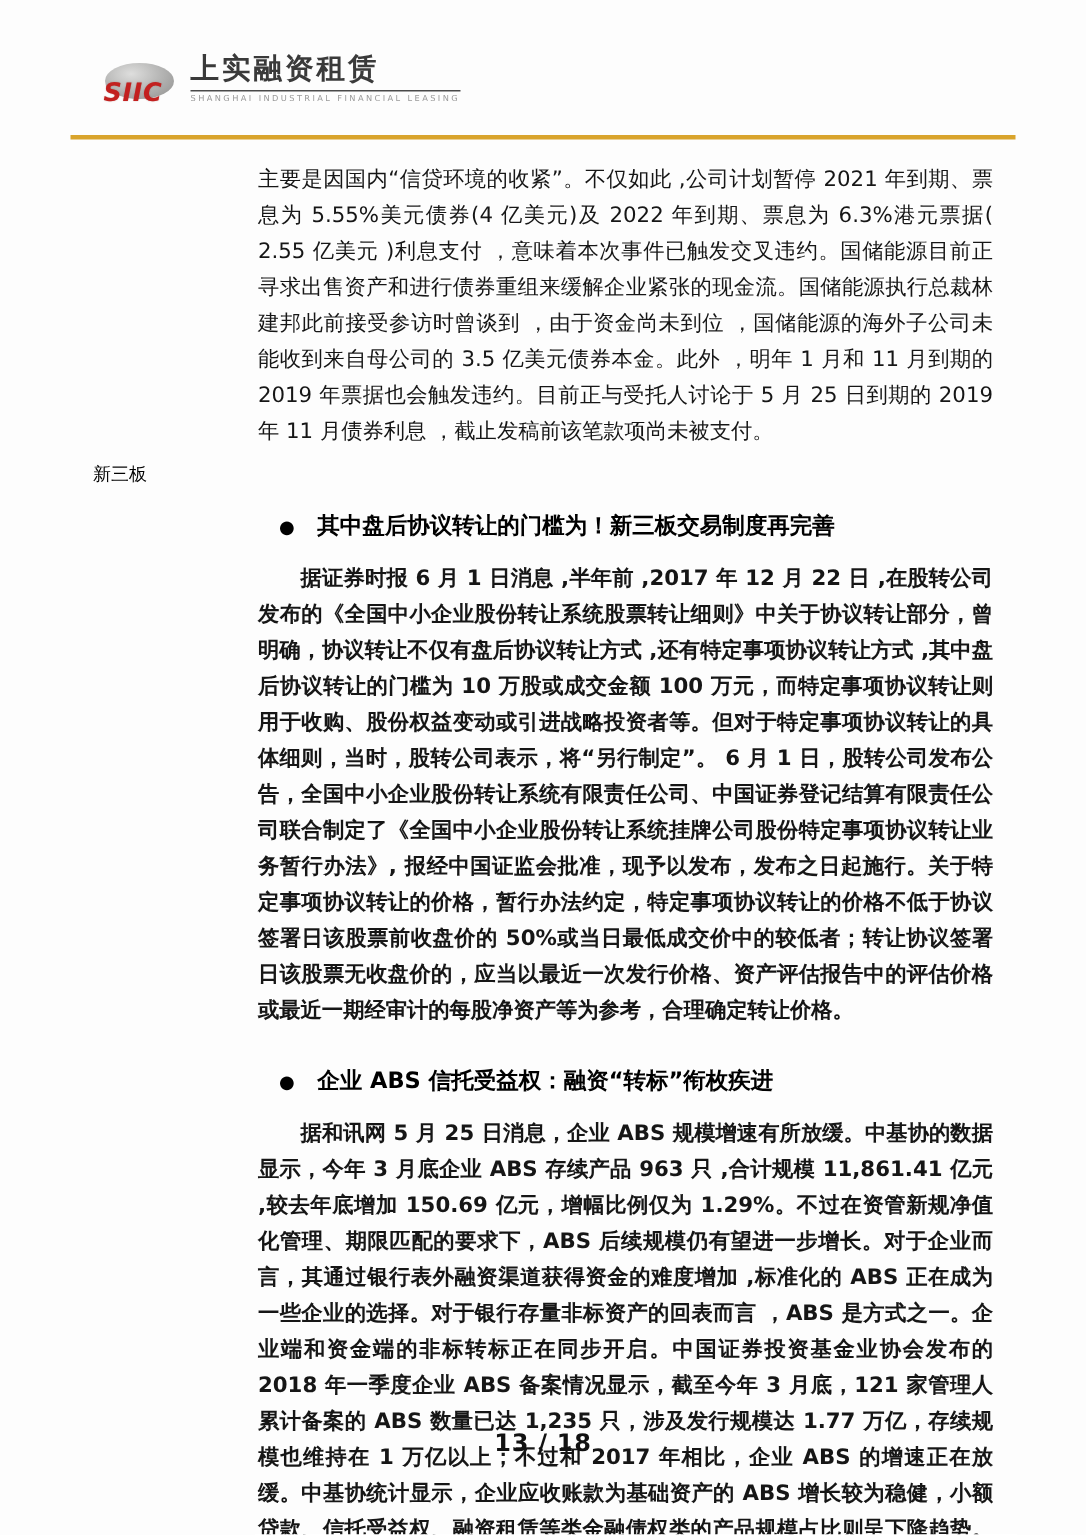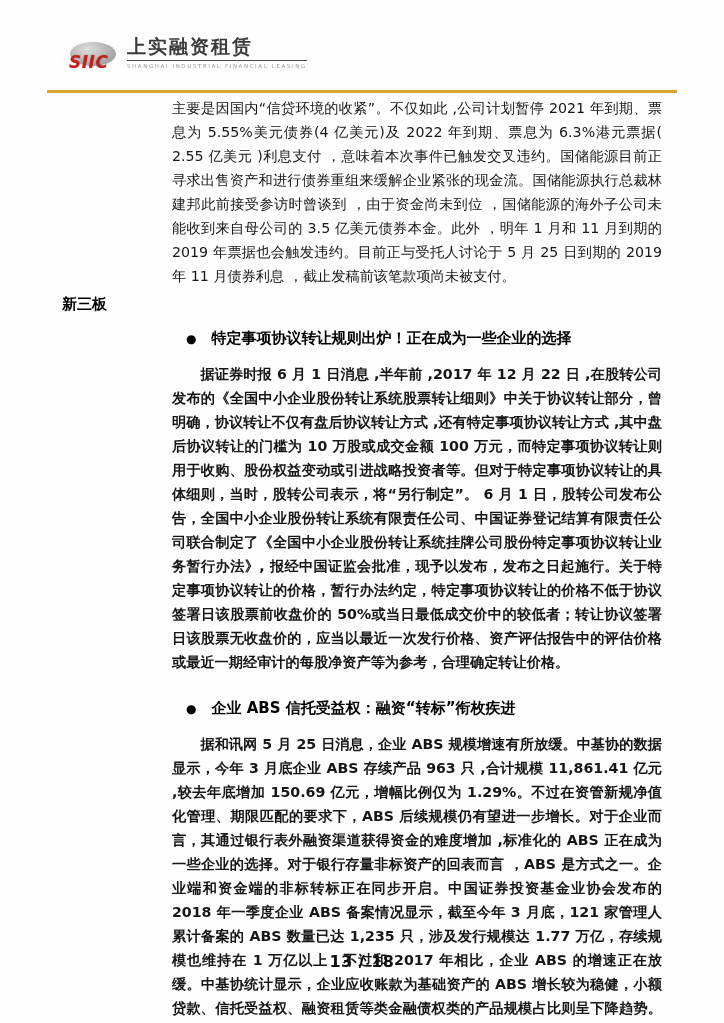--- a/index.html
+++ b/index.html
@@ -24,26 +24,26 @@
   .logo-text{display:flex;flex-direction:column;}
   .logo-cn{
     font-size:19px;font-weight:700;color:#3a3a3a;letter-spacing:2px;
     border-bottom:1.5px solid #4a4a4a;padding-bottom:2px;line-height:1.15;
   }
   .logo-en{font-size:5.5px;color:#9a9a9a;letter-spacing:1.6px;margin-top:2px;white-space:nowrap;}
   .gold-rule{position:absolute;top:90px;left:47px;right:47px;height:3px;background:#d9a42c;}
   
   .content{position:absolute;top:96px;left:62px;right:62px;}
   .para{
-    margin:0 0 0 110px;font-size:14.2px;line-height:24px;
+    margin:12px 0 0 110px;font-size:14.2px;line-height:24px;
     text-align:justify;color:#161616;
   }
   .para.first-indent{text-indent:2em;font-weight:bold;}
   .section-title{
-    font-size:15px;font-weight:700;color:#000;margin:4px 0 0 0;line-height:24px;
+    font-size:12px;font-weight:400;color:#000;margin:4px 0 0 0;line-height:24px;
   }
   .bullet-line{
     display:flex;align-items:center;gap:15px;
     margin:10px 0 12px 124px;font-weight:700;font-size:15px;color:#000;line-height:24px;
   }
   .bullet-dot{font-size:12px;line-height:1;transform:translateY(1px);}
   .spacer-sm{height:12px;}
   
   .footer{
     position:absolute;left:0;right:0;bottom:52px;text-align:center;
@@ -71,21 +71,21 @@
   <div class="gold-rule"></div>
 
   <div class="content">
 
     <p class="para">主要是因国内“信贷环境的收紧”。不仅如此 ,公司计划暂停 2021 年到期、票息为 5.55%美元债券(4 亿美元)及 2022 年到期、票息为 6.3%港元票据( 2.55 亿美元 )利息支付 ，意味着本次事件已触发交叉违约。国储能源目前正寻求出售资产和进行债券重组来缓解企业紧张的现金流。国储能源执行总裁林建邦此前接受参访时曾谈到 ，由于资金尚未到位 ，国储能源的海外子公司未能收到来自母公司的 3.5 亿美元债券本金。此外 ，明年 1 月和 11 月到期的 2019 年票据也会触发违约。目前正与受托人讨论于 5 月 25 日到期的 2019 年 11 月债券利息 ，截止发稿前该笔款项尚未被支付。</p>
 
     <h2 class="section-title">新三板</h2>
 
     <div class="bullet-line">
       <span class="bullet-dot">●</span>
-      <span>特定事项协议转让规则出炉！正在成为一些企业的选择</span>
+      <span>其中盘后协议转让的门槛为！新三板交易制度再完善</span>
     </div>
 
     <p class="para first-indent">据证券时报 6 月 1 日消息 ,半年前 ,2017 年 12 月 22 日 ,在股转公司发布的《全国中小企业股份转让系统股票转让细则》中关于协议转让部分，曾明确，协议转让不仅有盘后协议转让方式 ,还有特定事项协议转让方式 ,其中盘后协议转让的门槛为 10 万股或成交金额 100 万元，而特定事项协议转让则用于收购、股份权益变动或引进战略投资者等。但对于特定事项协议转让的具体细则，当时，股转公司表示，将“另行制定”。 6 月 1 日，股转公司发布公告，全国中小企业股份转让系统有限责任公司、中国证券登记结算有限责任公司联合制定了《全国中小企业股份转让系统挂牌公司股份特定事项协议转让业务暂行办法》, 报经中国证监会批准，现予以发布，发布之日起施行。关于特定事项协议转让的价格，暂行办法约定，特定事项协议转让的价格不低于协议签署日该股票前收盘价的 50%或当日最低成交价中的较低者；转让协议签署日该股票无收盘价的，应当以最近一次发行价格、资产评估报告中的评估价格或最近一期经审计的每股净资产等为参考，合理确定转让价格。</p>
 
     <div class="spacer-sm"></div>
 
 
     <div class="bullet-line">
       <span class="bullet-dot">●</span>
       <span>企业 ABS 信托受益权：融资“转标”衔枚疾进</span>

